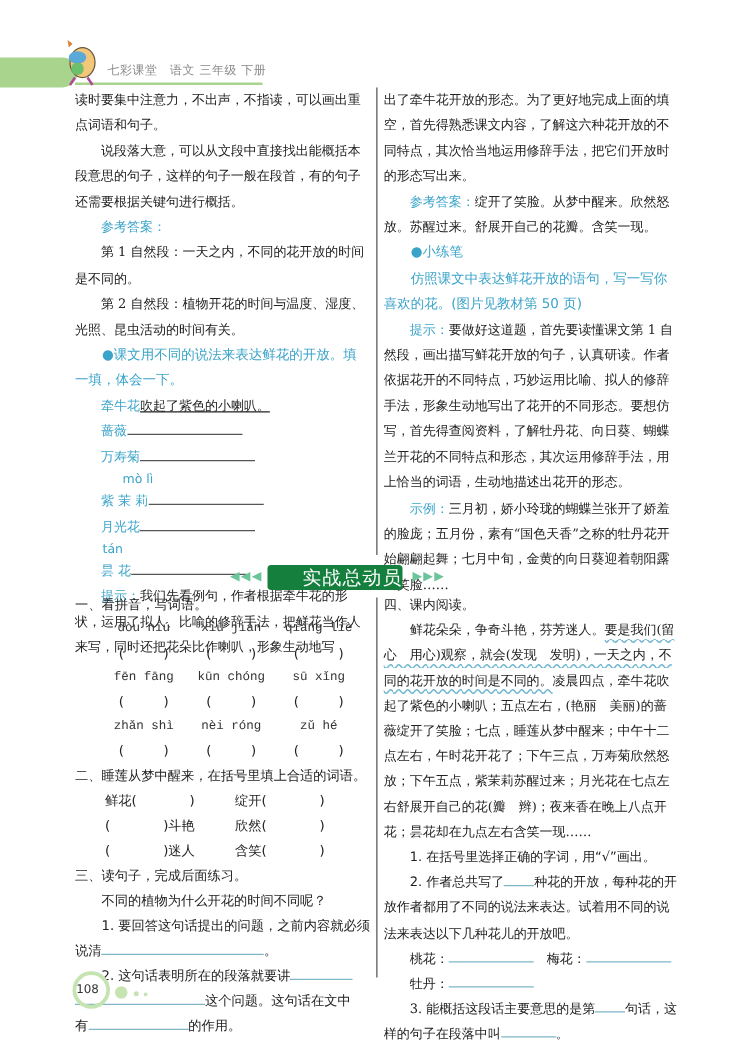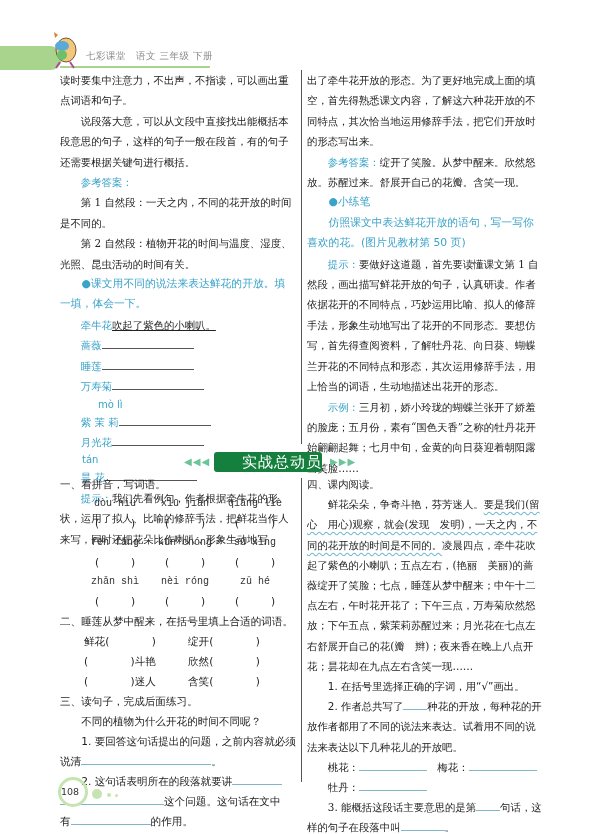--- a/index.html
+++ b/index.html
@@ -47,21 +47,20 @@
 
 <div class="col" style="left:60px;top:70px;width:236px;">
   <p>读时要集中注意力，不出声，不指读，可以画出重点词语和句子。</p>
   <p class="ind">说段落大意，可以从文段中直接找出能概括本段意思的句子，这样的句子一般在段首，有的句子还需要根据关键句进行概括。</p>
   <p class="ind"><span class="blue">参考答案：</span></p>
   <p class="ind">第 1 自然段：一天之内，不同的花开放的时间是不同的。</p>
   <p class="ind">第 2 自然段：植物开花的时间与温度、湿度、光照、昆虫活动的时间有关。</p>
   <p class="ind q">●课文用不同的说法来表达鲜花的开放。填一填，体会一下。</p>
   <p class="ind"><span class="blue">牵牛花</span><span class="ul">吹起了紫色的小喇叭。</span></p>
   <p class="ind"><span class="blue">蔷薇</span><span class="blank" style="width:92px"></span></p>
-  <p class="ind"><span class="blue">睡莲</span><span class="blank" style="width:92px"></span></p>
   <p class="ind"><span class="blue">万寿菊</span><span class="blank" style="width:92px"></span></p>
   <p style="line-height:14px;padding-left:38px;"><span class="blue" style="font-size:10px">mò lì</span></p>
   <p class="ind"><span class="blue">紫 茉 莉</span><span class="blank" style="width:92px"></span></p>
   <p class="ind"><span class="blue">月光花</span><span class="blank" style="width:92px"></span></p>
   <p style="line-height:14px;padding-left:22px;"><span class="blue" style="font-size:10px">tán</span></p>
   <p class="ind"><span class="blue">昙 花</span><span class="blank" style="width:92px"></span></p>
   <p class="ind"><span class="blue">提示：</span><span>我们先看例句，作者根据牵牛花的形状，运用了拟人、比喻的修辞手法，把鲜花当作人来写，同时还把花朵比作喇叭，形象生动地写</span></p>
 </div>
 
 <div class="col" style="left:307px;top:70px;width:236px;">

